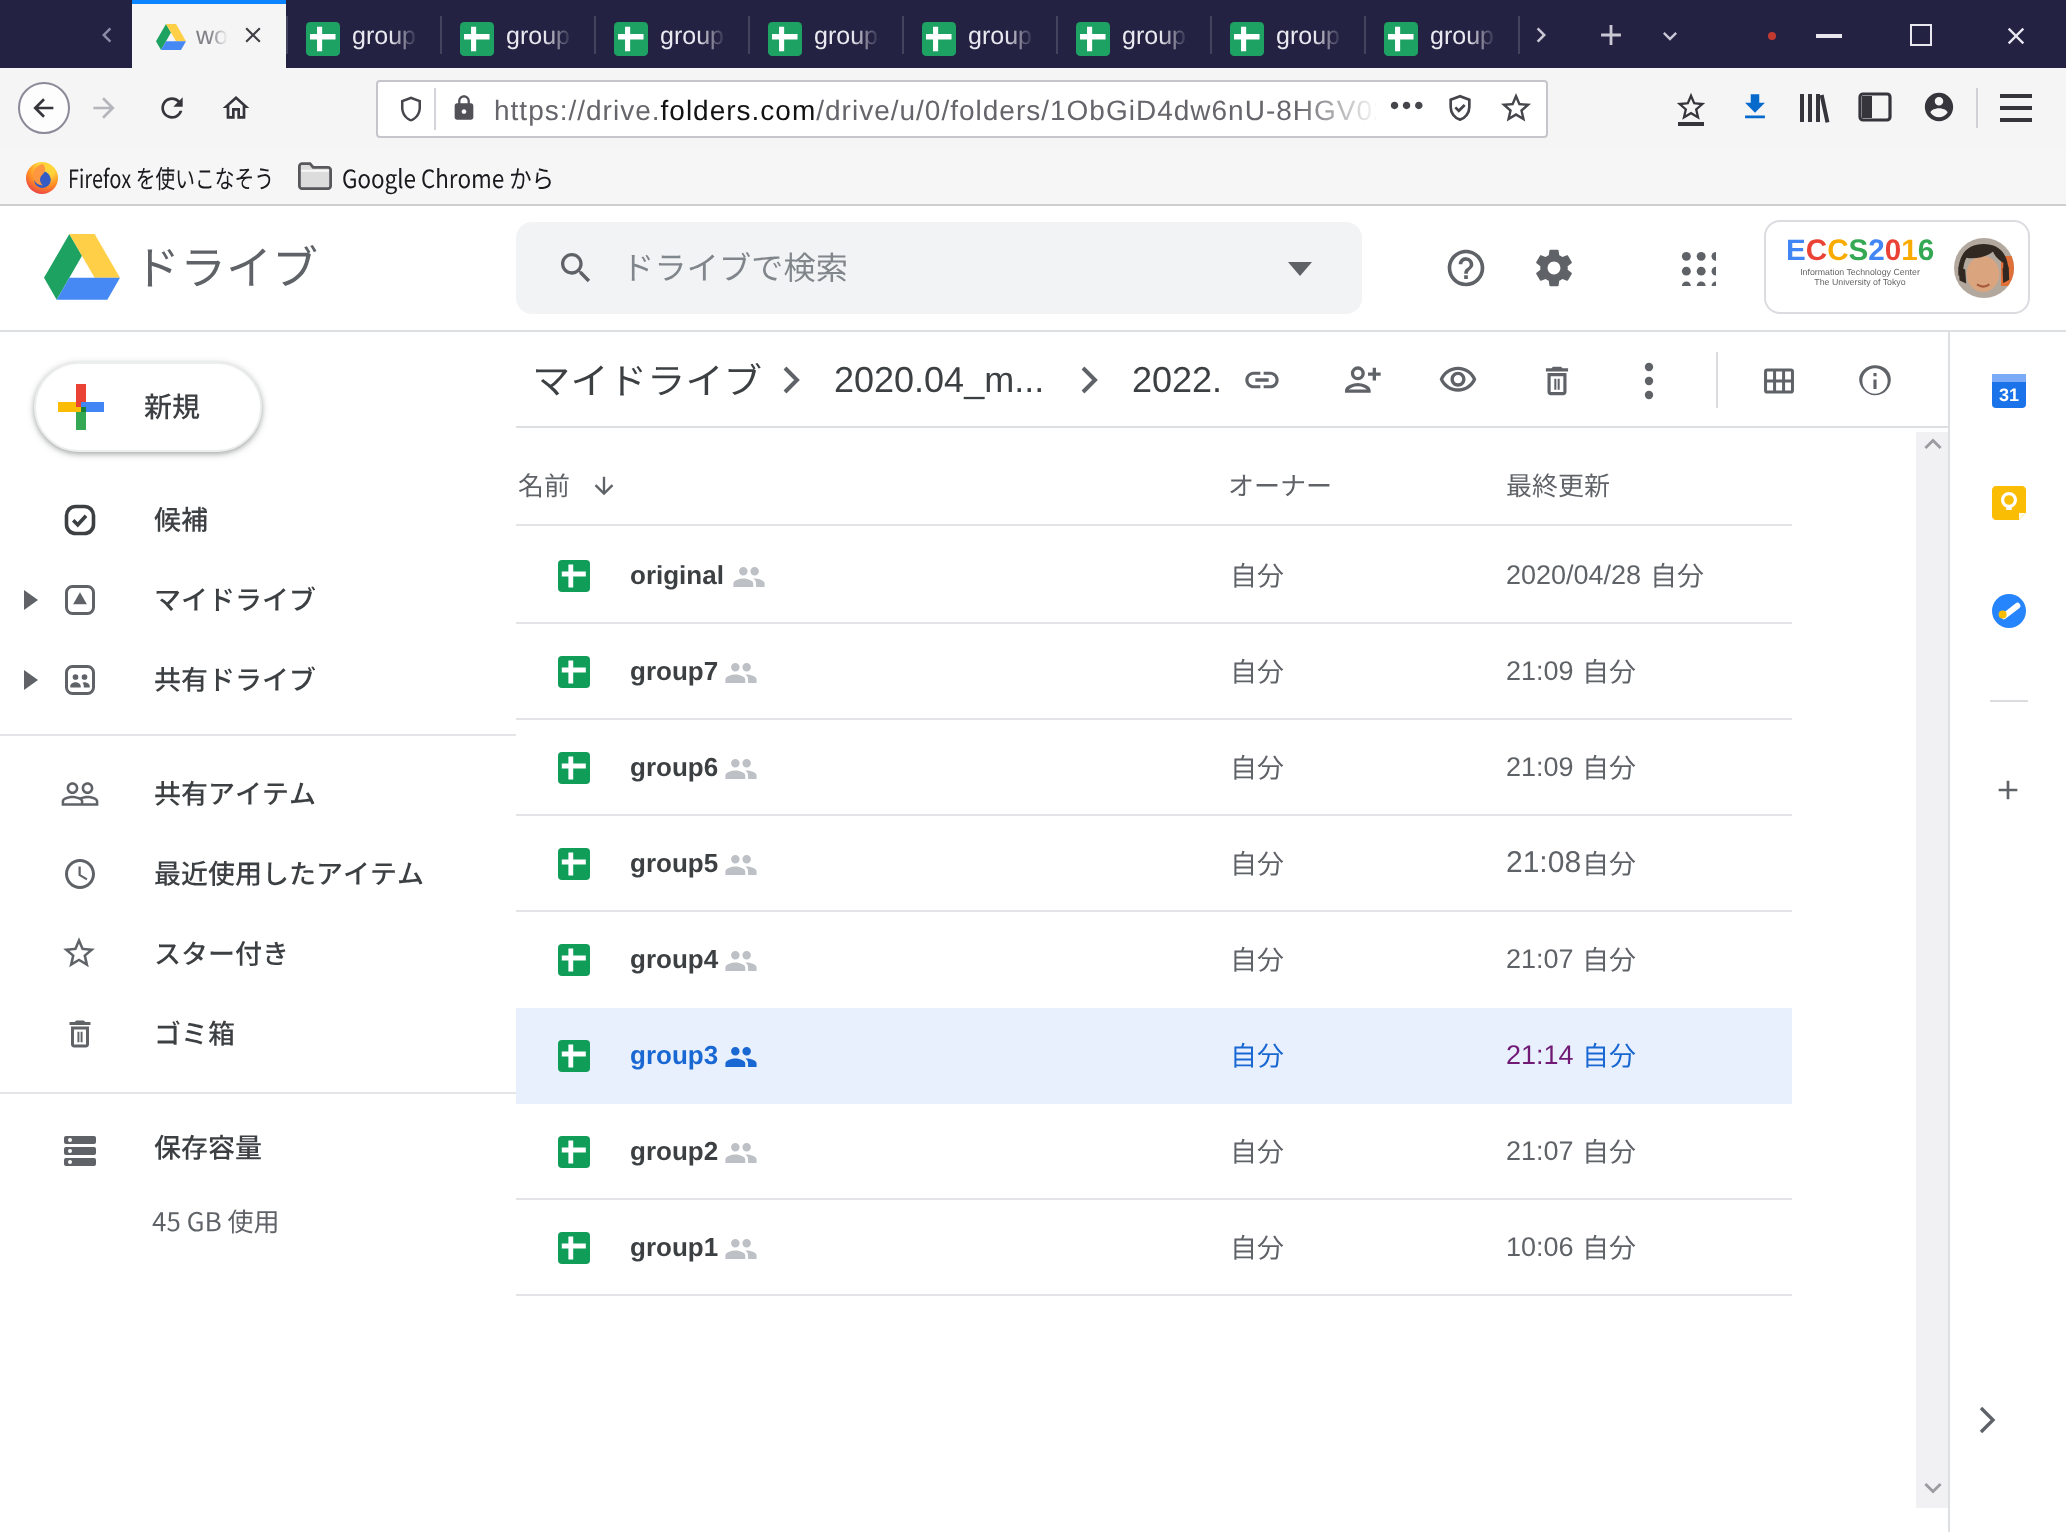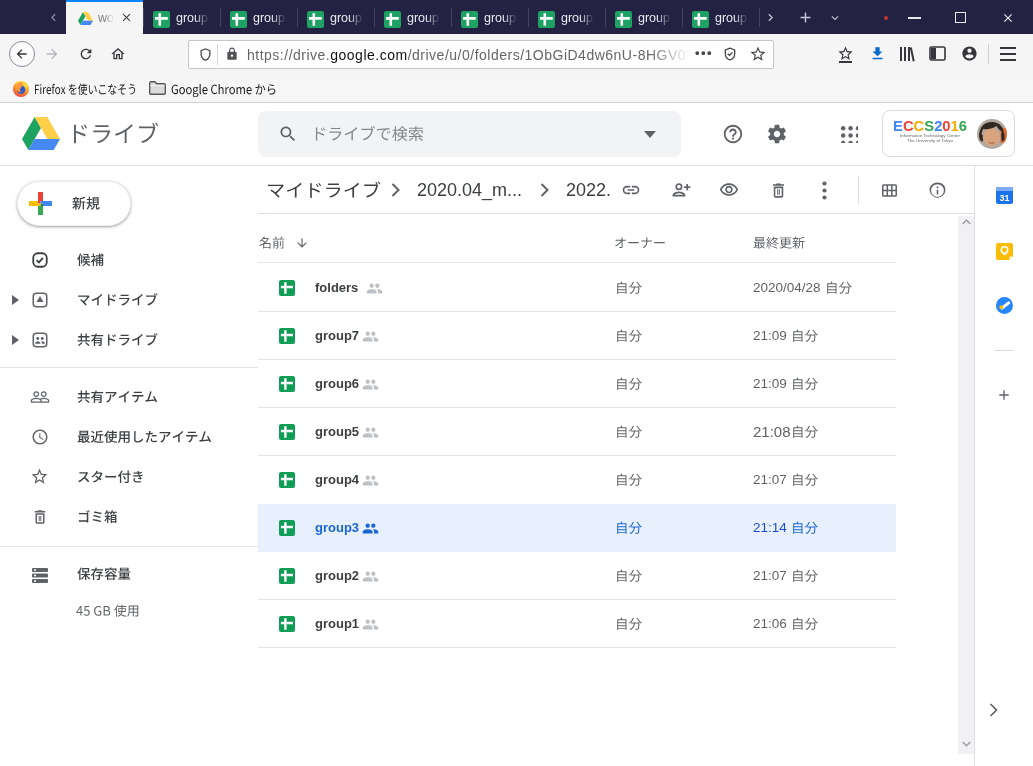--- a/index.html
+++ b/index.html
@@ -103,21 +103,21 @@
     <path fill="#35353b" d="M12 5.69l5 4.5V18h-2v-6H9v6H7v-7.81l5-4.5M12 3L2 12h3v8h6v-6h2v6h6v-8h3L12 3z"></path>
   </svg>
 <div class="ab" style="left:188px;top:40px;width:586px;height:29px;background:#fff;border:1px solid #c5c5cc;border-radius:2px"></div>
 <svg style="position:absolute;left:198px;top:47px" width="15" height="15" viewBox="0 0 24 24">
     <path fill="#45454c" d="M12 2L4 5v6.09c0 5.05 3.41 9.76 8 10.91 4.59-1.15 8-5.86 8-10.91V5l-8-3zm0 2.18l6 2.25v4.66c0 4.07-2.66 7.88-6 9.03-3.34-1.15-6-4.96-6-9.03V6.43l6-2.25z"></path>
   </svg>
 <div class="ab" style="left:217px;top:44px;width:1px;height:21px;background:#d4d4da"></div>
 <svg style="position:absolute;left:225px;top:47px" width="14" height="14" viewBox="0 0 24 24">
     <path fill="#515157" d="M18 8h-1V6c0-2.76-2.24-5-5-5S7 3.24 7 6v2H6c-1.1 0-2 .9-2 2v10c0 1.1.9 2 2 2h12c1.1 0 2-.9 2-2V10c0-1.1-.9-2-2-2zm-6 9c-1.1 0-2-.9-2-2s.9-2 2-2 2 .9 2 2-.9 2-2 2zm3.1-9H8.9V6c0-1.71 1.39-3.1 3.1-3.1 1.71 0 3.1 1.39 3.1 3.1v2z"></path>
   </svg>
-<div class="ab" style="left:247px;top:46px;width:441px;height:18px;overflow:hidden;white-space:nowrap;font-size:14px;letter-spacing:.5px;line-height:18px;color:#65656b">https://drive.<span style="color:#121214">google.com</span>/drive/u/0/folders/1ObGiD4dw6nU-8HGV02mq3QWERtyuiXs9</div>
+<div class="ab" style="left:247px;top:46px;width:441px;height:18px;overflow:hidden;white-space:nowrap;font-size:14px;letter-spacing:.5px;line-height:18px;color:#65656b">https://drive.<span style="color:#121214">folders.com</span>/drive/u/0/folders/1ObGiD4dw6nU-8HGV02mq3QWERtyuiXs9</div>
 <div class="ab" style="left:648px;top:46px;width:42px;height:18px;background:linear-gradient(to right,rgba(255,255,255,0),#fff)"></div>
 <div class="ab" style="left:695px;top:45px;width:24px;font-size:13px;letter-spacing:1.5px;color:#45454c;font-weight:bold">•••</div>
 <svg class="ab" style="left:722px;top:46px" width="16" height="16" viewBox="0 0 24 24">
     <path fill="none" stroke="#45454c" stroke-width="2" d="M12 3.2L5 5.8v5.4c0 4.4 3 8.5 7 9.5 4-1 7-5.1 7-9.5V5.8z"></path>
     <path fill="none" stroke="#45454c" stroke-width="2" d="M8.5 11.5l2.6 2.6 4.4-4.4"></path>
   </svg>
 <svg style="position:absolute;left:749px;top:45px" width="18" height="18" viewBox="0 0 24 24">
     <path fill="#45454c" d="M22 9.24l-7.19-.62L12 2 9.19 8.63 2 9.24l5.46 4.73L5.82 21 12 17.27 18.18 21l-1.63-7.03L22 9.24zM12 15.4l-3.76 2.27 1-4.28-3.32-2.88 4.38-.38L12 6.1l1.71 4.04 4.38.38-3.32 2.88 1 4.28L12 15.4z"></path>
   </svg>
 <svg style="position:absolute;left:837px;top:45px" width="17" height="17" viewBox="0 0 24 24">
@@ -372,21 +372,21 @@
   </svg>
 <svg style="position:absolute;left:753px;top:233.0px" width="54.0" height="20" viewBox="0 0 54.0 20">
     <path transform="translate(0,14.6) scale(1.0,1)" fill="#5f6368" d="M3.3 -8.2V-7.3H9.8V-8.2ZM3.3 -9.8V-8.9H9.8V-9.8ZM2.3 -10.5H10.7V-6.6H2.3ZM0.8 -5.9H12.2V-5.1H0.8ZM6.5 -4.3H11.2V-3.5H6.5ZM2.5 -4.2H5.7V-3.5H2.5ZM2.5 -2.6H5.7V-1.8H2.5ZM7.9 -3.6Q8.5 -2.2 9.7 -1.2Q10.9 -0.1 12.5 0.3Q12.4 0.4 12.3 0.5Q12.2 0.6 12.1 0.8Q12 0.9 11.9 1Q10.2 0.5 9 -0.6Q7.8 -1.7 7.1 -3.3ZM10.9 -4.3H11L11.2 -4.3L11.8 -4.1Q11.4 -2.8 10.6 -1.8Q9.8 -0.8 8.8 -0.1Q7.7 0.6 6.6 1Q6.5 0.8 6.4 0.6Q6.2 0.3 6.1 0.2Q6.8 -0 7.6 -0.4Q8.3 -0.8 9 -1.4Q9.6 -1.9 10.1 -2.6Q10.6 -3.3 10.9 -4.1ZM0.6 -0.6Q1.3 -0.6 2.1 -0.7Q2.9 -0.8 3.8 -0.9Q4.7 -1 5.6 -1.1L5.6 -0.3Q4.3 -0.1 3 0Q1.7 0.2 0.7 0.3ZM5.1 -5.7H6.1V1H5.1ZM1.9 -5.6H2.8V-0.3H1.9Z M20.3 -3.4 20.9 -4Q21.4 -3.9 21.9 -3.6Q22.4 -3.4 22.8 -3.1Q23.3 -2.8 23.6 -2.6L23 -1.9Q22.7 -2.2 22.2 -2.4Q21.8 -2.7 21.3 -3Q20.8 -3.2 20.3 -3.4ZM18.9 -1 19.5 -1.7Q20.1 -1.5 20.8 -1.2Q21.5 -1 22.2 -0.7Q22.9 -0.5 23.5 -0.2Q24.1 0.1 24.5 0.3L24 1.1Q23.4 0.8 22.5 0.4Q21.7 -0 20.7 -0.4Q19.8 -0.7 18.9 -1ZM20.6 -10.9 21.5 -10.8Q21.1 -9.7 20.3 -8.6Q19.6 -7.5 18.4 -6.5Q18.4 -6.6 18.2 -6.7Q18.1 -6.9 18 -7Q17.9 -7.1 17.8 -7.1Q18.5 -7.7 19 -8.3Q19.5 -9 19.9 -9.7Q20.3 -10.3 20.6 -10.9ZM20.4 -9.6H23.9V-8.7H20ZM23.7 -9.6H23.9L24 -9.6L24.6 -9.3Q24.1 -7.9 23.1 -6.8Q22.2 -5.6 21.1 -4.8Q19.9 -4 18.7 -3.5Q18.7 -3.6 18.6 -3.7Q18.5 -3.9 18.3 -4Q18.2 -4.1 18.1 -4.2Q19.3 -4.7 20.4 -5.4Q21.5 -6.2 22.3 -7.2Q23.2 -8.2 23.7 -9.4ZM20.2 -8.8Q20.8 -7.8 21.6 -6.9Q22.5 -5.9 23.5 -5.2Q24.5 -4.5 25.7 -4.1Q25.5 -4 25.4 -3.9Q25.3 -3.7 25.2 -3.6Q25.1 -3.4 25 -3.3Q23.9 -3.8 22.8 -4.6Q21.8 -5.4 20.9 -6.4Q20.1 -7.4 19.5 -8.5ZM15.5 -10.9 16.4 -10.6Q16.2 -10.1 15.9 -9.6Q15.6 -9.1 15.3 -8.6Q15 -8.1 14.8 -7.8L14.1 -8.1Q14.4 -8.4 14.6 -8.9Q14.9 -9.4 15.1 -10Q15.4 -10.5 15.5 -10.9ZM17 -9.4 17.8 -9.1Q17.4 -8.3 16.8 -7.5Q16.3 -6.7 15.8 -5.9Q15.2 -5.1 14.7 -4.5L14.1 -4.9Q14.5 -5.3 14.9 -5.9Q15.3 -6.5 15.7 -7.1Q16 -7.7 16.4 -8.3Q16.7 -8.9 17 -9.4ZM13.5 -8.2 14 -8.8Q14.3 -8.5 14.7 -8.2Q15.1 -7.8 15.4 -7.4Q15.7 -7.1 15.9 -6.8L15.4 -6Q15.2 -6.3 14.9 -6.7Q14.6 -7.1 14.2 -7.5Q13.8 -7.9 13.5 -8.2ZM16.5 -6.4 17.2 -6.7Q17.5 -6.3 17.7 -5.8Q18 -5.3 18.2 -4.9Q18.3 -4.4 18.4 -4.1L17.7 -3.8Q17.6 -4.1 17.4 -4.6Q17.3 -5 17 -5.5Q16.8 -6 16.5 -6.4ZM13.4 -5.1Q14.3 -5.1 15.5 -5.2Q16.6 -5.2 17.9 -5.3L17.8 -4.5Q16.7 -4.4 15.5 -4.3Q14.4 -4.3 13.5 -4.2ZM16.9 -3.4 17.6 -3.6Q17.9 -3 18.1 -2.4Q18.3 -1.7 18.4 -1.2L17.7 -0.9Q17.6 -1.4 17.4 -2.1Q17.1 -2.8 16.9 -3.4ZM14.2 -3.5 15 -3.3Q14.9 -2.4 14.6 -1.5Q14.4 -0.6 14.1 -0Q14 -0.1 13.9 -0.1Q13.7 -0.2 13.6 -0.3Q13.4 -0.4 13.3 -0.4Q13.7 -1 13.9 -1.8Q14.1 -2.6 14.2 -3.5ZM15.6 -4.7H16.4V1.1H15.6Z M26.8 -10.2H38.2V-9.3H26.8ZM32.1 -9.9H33.1V-4.8Q33.1 -4.1 33 -3.3Q32.8 -2.6 32.5 -2Q32.2 -1.3 31.5 -0.8Q30.9 -0.2 29.8 0.3Q28.8 0.7 27.2 1Q27.1 0.9 27 0.8Q26.9 0.6 26.8 0.5Q26.7 0.3 26.6 0.2Q28.1 -0.1 29.1 -0.5Q30.1 -0.9 30.7 -1.4Q31.3 -1.8 31.6 -2.4Q31.9 -3 32 -3.6Q32.1 -4.2 32.1 -4.8ZM29 -5.3V-4H36.4V-5.3ZM29 -7.4V-6.1H36.4V-7.4ZM28 -8.2H37.3V-3.2H28ZM29.3 -3.1Q29.9 -2.1 30.8 -1.5Q31.6 -0.9 32.8 -0.6Q33.9 -0.3 35.4 -0.1Q36.8 -0 38.6 0Q38.5 0.2 38.3 0.5Q38.2 0.8 38.2 1Q36.4 0.9 34.9 0.7Q33.4 0.5 32.2 0.2Q31 -0.2 30 -1Q29.1 -1.7 28.5 -2.8Z M46.6 -6.5H51.5V-5.6H46.6ZM39.8 -9.6H45.5V-8.7H39.8ZM39.7 -4.4H45.6V-3.6H39.7ZM39.6 -6.6H45.7V-5.8H39.6ZM49.1 -6.2H50V1H49.1ZM42.2 -10.9H43.2V-9.1H42.2ZM42.2 -5.9H43.2V1H42.2ZM46.2 -9.9 47.4 -9.5Q47.3 -9.3 47.1 -9.3V-5.3Q47.1 -4.6 47 -3.7Q47 -2.9 46.7 -2.1Q46.5 -1.2 46.1 -0.4Q45.7 0.4 45 1.1Q45 1 44.8 0.9Q44.7 0.7 44.6 0.6Q44.4 0.5 44.3 0.4Q45 -0.2 45.3 -0.9Q45.7 -1.6 45.9 -2.4Q46.1 -3.1 46.1 -3.9Q46.2 -4.6 46.2 -5.3ZM50.5 -10.8 51.3 -10.1Q50.7 -9.8 49.9 -9.5Q49.1 -9.3 48.3 -9.1Q47.5 -8.9 46.7 -8.8Q46.7 -8.9 46.6 -9.2Q46.5 -9.4 46.4 -9.5Q47.1 -9.7 47.9 -9.9Q48.7 -10.1 49.4 -10.3Q50.1 -10.5 50.5 -10.8ZM43.1 -3.3Q43.2 -3.2 43.5 -3Q43.8 -2.7 44.2 -2.4Q44.5 -2.2 44.8 -1.9Q45.1 -1.7 45.2 -1.6L44.6 -0.8Q44.5 -1 44.2 -1.3Q43.9 -1.6 43.6 -1.9Q43.3 -2.2 43 -2.4Q42.7 -2.7 42.5 -2.9ZM40.6 -8.5 41.4 -8.7Q41.6 -8.2 41.7 -7.7Q41.9 -7.2 41.9 -6.8L41.1 -6.6Q41.1 -7 40.9 -7.5Q40.8 -8.1 40.6 -8.5ZM43.9 -8.7 44.8 -8.5Q44.6 -8 44.4 -7.5Q44.2 -7 44 -6.6L43.3 -6.8Q43.4 -7.1 43.5 -7.4Q43.6 -7.7 43.7 -8.1Q43.8 -8.4 43.9 -8.7ZM42.2 -4 42.9 -3.7Q42.6 -3 42.1 -2.3Q41.6 -1.5 41.1 -0.9Q40.5 -0.3 40 0.1Q39.9 -0.1 39.7 -0.3Q39.5 -0.5 39.4 -0.6Q39.9 -1 40.4 -1.5Q41 -2 41.4 -2.7Q41.9 -3.3 42.2 -4Z"></path>
   </svg>
 <div class="ab" style="left:258px;top:262px;width:638px;height:1px;background:#e2e4e7"></div>
 <div class="ab" style="left:258px;top:311px;width:638px;height:1px;background:#e2e4e7"></div>
 <svg style="position:absolute;left:279px;top:280px" width="16" height="16" viewBox="0 0 16 16">
     <rect width="16" height="16" rx="2" fill="#0f9d58"></rect>
     <path fill="#fff" d="M5.2 2.2h2.4v3.5h6.3v2.5H7.6v5.6H5.2V8.2H1.9V5.7h3.3z"></path>
   </svg>
-<div class="ab" style="left:315px;top:280px;font-size:13px;font-weight:bold;color:#3c4043;line-height:16px">folders</div>
+<div class="ab" style="left:315px;top:280px;font-size:13px;font-weight:bold;color:#3c4043;line-height:16px">original</div>
 <svg style="position:absolute;left:366px;top:280px" width="17" height="17" viewBox="0 0 24 24">
     <path fill="#bdc1c6" d="M16 11c1.66 0 2.99-1.34 2.99-3S17.66 5 16 5c-1.66 0-3 1.34-3 3s1.34 3 3 3zm-8 0c1.66 0 2.99-1.34 2.99-3S9.66 5 8 5C6.34 5 5 6.34 5 8s1.34 3 3 3zm0 2c-2.33 0-7 1.17-7 3.5V19h14v-2.5c0-2.33-4.67-3.5-7-3.5zm8 0c-.29 0-.62.02-.97.05 1.16.84 1.97 1.97 1.97 3.45V19h6v-2.5c0-2.33-4.67-3.5-7-3.5z"></path>
   </svg>
 <svg style="position:absolute;left:615px;top:278.0px" width="29.0" height="20" viewBox="0 0 29.0 20">
     <path transform="translate(0,14.8) scale(1.0,1)" fill="#5f6368" d="M2.9 -6.5H10.7V-5.6H2.9ZM2.9 -3.6H10.7V-2.6H2.9ZM2.9 -0.6H10.7V0.3H2.9ZM2.2 -9.5H11.5V1H10.5V-8.5H3.2V1.1H2.2ZM6.1 -11.4 7.3 -11.2Q7.1 -10.6 6.9 -10Q6.6 -9.4 6.4 -8.9L5.5 -9.1Q5.6 -9.4 5.7 -9.8Q5.9 -10.2 6 -10.6Q6.1 -11 6.1 -11.4Z M16 -6.2H23.8V-5.3H16ZM23.4 -6.2H24.5Q24.5 -6.2 24.5 -6.1Q24.5 -6 24.5 -5.9Q24.5 -5.8 24.4 -5.7Q24.4 -4.2 24.3 -3.1Q24.2 -2 24.1 -1.2Q24 -0.5 23.9 -0.1Q23.8 0.3 23.6 0.5Q23.4 0.8 23.1 0.9Q22.9 1 22.5 1Q22.2 1 21.6 1Q21 1 20.4 1Q20.4 0.7 20.3 0.5Q20.2 0.2 20.1 -0Q20.7 0 21.3 0Q21.9 0 22.1 0Q22.3 0 22.4 0Q22.6 -0 22.7 -0.1Q22.9 -0.3 23 -0.9Q23.1 -1.6 23.2 -2.8Q23.3 -4 23.4 -6ZM17.9 -11.1 18.9 -10.8Q18.5 -9.6 17.8 -8.6Q17.1 -7.5 16.3 -6.7Q15.5 -5.8 14.7 -5.2Q14.6 -5.3 14.4 -5.4Q14.3 -5.6 14.1 -5.7Q13.9 -5.9 13.8 -6Q14.7 -6.5 15.4 -7.3Q16.2 -8.1 16.8 -9.1Q17.5 -10 17.9 -11.1ZM22.6 -11.1Q22.9 -10.4 23.4 -9.7Q23.9 -9 24.4 -8.3Q25 -7.7 25.5 -7.1Q26.1 -6.6 26.7 -6.2Q26.6 -6.1 26.4 -5.9Q26.2 -5.8 26.1 -5.6Q25.9 -5.4 25.8 -5.3Q25.3 -5.8 24.7 -6.4Q24.1 -7 23.5 -7.7Q23 -8.4 22.5 -9.2Q22 -10 21.6 -10.7ZM18.9 -6H20Q19.9 -4.8 19.6 -3.8Q19.4 -2.7 18.9 -1.8Q18.4 -0.9 17.5 -0.1Q16.6 0.6 15.2 1.1Q15.1 1 15 0.8Q14.9 0.7 14.8 0.5Q14.6 0.4 14.5 0.3Q15.9 -0.2 16.7 -0.8Q17.5 -1.5 17.9 -2.3Q18.4 -3.2 18.6 -4.1Q18.8 -5 18.9 -6Z"></path>
   </svg>
 <div class="ab" style="left:753px;top:280px;font-size:13.5px;color:#5f6368;line-height:16px">2020/04/28</div>
 <svg style="position:absolute;left:825px;top:278.0px" width="29.0" height="20" viewBox="0 0 29.0 20">
     <path transform="translate(0,14.8) scale(1.0,1)" fill="#5f6368" d="M2.9 -6.5H10.7V-5.6H2.9ZM2.9 -3.6H10.7V-2.6H2.9ZM2.9 -0.6H10.7V0.3H2.9ZM2.2 -9.5H11.5V1H10.5V-8.5H3.2V1.1H2.2ZM6.1 -11.4 7.3 -11.2Q7.1 -10.6 6.9 -10Q6.6 -9.4 6.4 -8.9L5.5 -9.1Q5.6 -9.4 5.7 -9.8Q5.9 -10.2 6 -10.6Q6.1 -11 6.1 -11.4Z M16 -6.2H23.8V-5.3H16ZM23.4 -6.2H24.5Q24.5 -6.2 24.5 -6.1Q24.5 -6 24.5 -5.9Q24.5 -5.8 24.4 -5.7Q24.4 -4.2 24.3 -3.1Q24.2 -2 24.1 -1.2Q24 -0.5 23.9 -0.1Q23.8 0.3 23.6 0.5Q23.4 0.8 23.1 0.9Q22.9 1 22.5 1Q22.2 1 21.6 1Q21 1 20.4 1Q20.4 0.7 20.3 0.5Q20.2 0.2 20.1 -0Q20.7 0 21.3 0Q21.9 0 22.1 0Q22.3 0 22.4 0Q22.6 -0 22.7 -0.1Q22.9 -0.3 23 -0.9Q23.1 -1.6 23.2 -2.8Q23.3 -4 23.4 -6ZM17.9 -11.1 18.9 -10.8Q18.5 -9.6 17.8 -8.6Q17.1 -7.5 16.3 -6.7Q15.5 -5.8 14.7 -5.2Q14.6 -5.3 14.4 -5.4Q14.3 -5.6 14.1 -5.7Q13.9 -5.9 13.8 -6Q14.7 -6.5 15.4 -7.3Q16.2 -8.1 16.8 -9.1Q17.5 -10 17.9 -11.1ZM22.6 -11.1Q22.9 -10.4 23.4 -9.7Q23.9 -9 24.4 -8.3Q25 -7.7 25.5 -7.1Q26.1 -6.6 26.7 -6.2Q26.6 -6.1 26.4 -5.9Q26.2 -5.8 26.1 -5.6Q25.9 -5.4 25.8 -5.3Q25.3 -5.8 24.7 -6.4Q24.1 -7 23.5 -7.7Q23 -8.4 22.5 -9.2Q22 -10 21.6 -10.7ZM18.9 -6H20Q19.9 -4.8 19.6 -3.8Q19.4 -2.7 18.9 -1.8Q18.4 -0.9 17.5 -0.1Q16.6 0.6 15.2 1.1Q15.1 1 15 0.8Q14.9 0.7 14.8 0.5Q14.6 0.4 14.5 0.3Q15.9 -0.2 16.7 -0.8Q17.5 -1.5 17.9 -2.3Q18.4 -3.2 18.6 -4.1Q18.8 -5 18.9 -6Z"></path>
   </svg>
@@ -458,21 +458,21 @@
     <rect width="16" height="16" rx="2" fill="#0f9d58"></rect>
     <path fill="#fff" d="M5.2 2.2h2.4v3.5h6.3v2.5H7.6v5.6H5.2V8.2H1.9V5.7h3.3z"></path>
   </svg>
 <div class="ab" style="left:315px;top:520px;font-size:13px;font-weight:bold;color:#1967d2;line-height:16px">group3</div>
 <svg style="position:absolute;left:362px;top:520px" width="17" height="17" viewBox="0 0 24 24">
     <path fill="#1967d2" d="M16 11c1.66 0 2.99-1.34 2.99-3S17.66 5 16 5c-1.66 0-3 1.34-3 3s1.34 3 3 3zm-8 0c1.66 0 2.99-1.34 2.99-3S9.66 5 8 5C6.34 5 5 6.34 5 8s1.34 3 3 3zm0 2c-2.33 0-7 1.17-7 3.5V19h14v-2.5c0-2.33-4.67-3.5-7-3.5zm8 0c-.29 0-.62.02-.97.05 1.16.84 1.97 1.97 1.97 3.45V19h6v-2.5c0-2.33-4.67-3.5-7-3.5z"></path>
   </svg>
 <svg style="position:absolute;left:615px;top:518.0px" width="29.0" height="20" viewBox="0 0 29.0 20">
     <path transform="translate(0,14.8) scale(1.0,1)" fill="#1967d2" d="M2.9 -6.5H10.7V-5.6H2.9ZM2.9 -3.6H10.7V-2.6H2.9ZM2.9 -0.6H10.7V0.3H2.9ZM2.2 -9.5H11.5V1H10.5V-8.5H3.2V1.1H2.2ZM6.1 -11.4 7.3 -11.2Q7.1 -10.6 6.9 -10Q6.6 -9.4 6.4 -8.9L5.5 -9.1Q5.6 -9.4 5.7 -9.8Q5.9 -10.2 6 -10.6Q6.1 -11 6.1 -11.4Z M16 -6.2H23.8V-5.3H16ZM23.4 -6.2H24.5Q24.5 -6.2 24.5 -6.1Q24.5 -6 24.5 -5.9Q24.5 -5.8 24.4 -5.7Q24.4 -4.2 24.3 -3.1Q24.2 -2 24.1 -1.2Q24 -0.5 23.9 -0.1Q23.8 0.3 23.6 0.5Q23.4 0.8 23.1 0.9Q22.9 1 22.5 1Q22.2 1 21.6 1Q21 1 20.4 1Q20.4 0.7 20.3 0.5Q20.2 0.2 20.1 -0Q20.7 0 21.3 0Q21.9 0 22.1 0Q22.3 0 22.4 0Q22.6 -0 22.7 -0.1Q22.9 -0.3 23 -0.9Q23.1 -1.6 23.2 -2.8Q23.3 -4 23.4 -6ZM17.9 -11.1 18.9 -10.8Q18.5 -9.6 17.8 -8.6Q17.1 -7.5 16.3 -6.7Q15.5 -5.8 14.7 -5.2Q14.6 -5.3 14.4 -5.4Q14.3 -5.6 14.1 -5.7Q13.9 -5.9 13.8 -6Q14.7 -6.5 15.4 -7.3Q16.2 -8.1 16.8 -9.1Q17.5 -10 17.9 -11.1ZM22.6 -11.1Q22.9 -10.4 23.4 -9.7Q23.9 -9 24.4 -8.3Q25 -7.7 25.5 -7.1Q26.1 -6.6 26.7 -6.2Q26.6 -6.1 26.4 -5.9Q26.2 -5.8 26.1 -5.6Q25.9 -5.4 25.8 -5.3Q25.3 -5.8 24.7 -6.4Q24.1 -7 23.5 -7.7Q23 -8.4 22.5 -9.2Q22 -10 21.6 -10.7ZM18.9 -6H20Q19.9 -4.8 19.6 -3.8Q19.4 -2.7 18.9 -1.8Q18.4 -0.9 17.5 -0.1Q16.6 0.6 15.2 1.1Q15.1 1 15 0.8Q14.9 0.7 14.8 0.5Q14.6 0.4 14.5 0.3Q15.9 -0.2 16.7 -0.8Q17.5 -1.5 17.9 -2.3Q18.4 -3.2 18.6 -4.1Q18.8 -5 18.9 -6Z"></path>
   </svg>
-<div class="ab" style="left:753px;top:520px;font-size:13.5px;color:#1d4ed8;line-height:16px">21:14</div>
+<div class="ab" style="left:753px;top:520px;font-size:13.5px;color:#701a75;line-height:16px">21:14</div>
 <svg style="position:absolute;left:791px;top:518.0px" width="29.0" height="20" viewBox="0 0 29.0 20">
     <path transform="translate(0,14.8) scale(1.0,1)" fill="#1967d2" d="M2.9 -6.5H10.7V-5.6H2.9ZM2.9 -3.6H10.7V-2.6H2.9ZM2.9 -0.6H10.7V0.3H2.9ZM2.2 -9.5H11.5V1H10.5V-8.5H3.2V1.1H2.2ZM6.1 -11.4 7.3 -11.2Q7.1 -10.6 6.9 -10Q6.6 -9.4 6.4 -8.9L5.5 -9.1Q5.6 -9.4 5.7 -9.8Q5.9 -10.2 6 -10.6Q6.1 -11 6.1 -11.4Z M16 -6.2H23.8V-5.3H16ZM23.4 -6.2H24.5Q24.5 -6.2 24.5 -6.1Q24.5 -6 24.5 -5.9Q24.5 -5.8 24.4 -5.7Q24.4 -4.2 24.3 -3.1Q24.2 -2 24.1 -1.2Q24 -0.5 23.9 -0.1Q23.8 0.3 23.6 0.5Q23.4 0.8 23.1 0.9Q22.9 1 22.5 1Q22.2 1 21.6 1Q21 1 20.4 1Q20.4 0.7 20.3 0.5Q20.2 0.2 20.1 -0Q20.7 0 21.3 0Q21.9 0 22.1 0Q22.3 0 22.4 0Q22.6 -0 22.7 -0.1Q22.9 -0.3 23 -0.9Q23.1 -1.6 23.2 -2.8Q23.3 -4 23.4 -6ZM17.9 -11.1 18.9 -10.8Q18.5 -9.6 17.8 -8.6Q17.1 -7.5 16.3 -6.7Q15.5 -5.8 14.7 -5.2Q14.6 -5.3 14.4 -5.4Q14.3 -5.6 14.1 -5.7Q13.9 -5.9 13.8 -6Q14.7 -6.5 15.4 -7.3Q16.2 -8.1 16.8 -9.1Q17.5 -10 17.9 -11.1ZM22.6 -11.1Q22.9 -10.4 23.4 -9.7Q23.9 -9 24.4 -8.3Q25 -7.7 25.5 -7.1Q26.1 -6.6 26.7 -6.2Q26.6 -6.1 26.4 -5.9Q26.2 -5.8 26.1 -5.6Q25.9 -5.4 25.8 -5.3Q25.3 -5.8 24.7 -6.4Q24.1 -7 23.5 -7.7Q23 -8.4 22.5 -9.2Q22 -10 21.6 -10.7ZM18.9 -6H20Q19.9 -4.8 19.6 -3.8Q19.4 -2.7 18.9 -1.8Q18.4 -0.9 17.5 -0.1Q16.6 0.6 15.2 1.1Q15.1 1 15 0.8Q14.9 0.7 14.8 0.5Q14.6 0.4 14.5 0.3Q15.9 -0.2 16.7 -0.8Q17.5 -1.5 17.9 -2.3Q18.4 -3.2 18.6 -4.1Q18.8 -5 18.9 -6Z"></path>
   </svg>
 <div class="ab" style="left:258px;top:599px;width:638px;height:1px;background:#e2e4e7"></div>
 <svg style="position:absolute;left:279px;top:568px" width="16" height="16" viewBox="0 0 16 16">
     <rect width="16" height="16" rx="2" fill="#0f9d58"></rect>
     <path fill="#fff" d="M5.2 2.2h2.4v3.5h6.3v2.5H7.6v5.6H5.2V8.2H1.9V5.7h3.3z"></path>
   </svg>
 <div class="ab" style="left:315px;top:568px;font-size:13px;font-weight:bold;color:#3c4043;line-height:16px">group2</div>
 <svg style="position:absolute;left:362px;top:568px" width="17" height="17" viewBox="0 0 24 24">
@@ -490,21 +490,21 @@
     <rect width="16" height="16" rx="2" fill="#0f9d58"></rect>
     <path fill="#fff" d="M5.2 2.2h2.4v3.5h6.3v2.5H7.6v5.6H5.2V8.2H1.9V5.7h3.3z"></path>
   </svg>
 <div class="ab" style="left:315px;top:616px;font-size:13px;font-weight:bold;color:#3c4043;line-height:16px">group1</div>
 <svg style="position:absolute;left:362px;top:616px" width="17" height="17" viewBox="0 0 24 24">
     <path fill="#bdc1c6" d="M16 11c1.66 0 2.99-1.34 2.99-3S17.66 5 16 5c-1.66 0-3 1.34-3 3s1.34 3 3 3zm-8 0c1.66 0 2.99-1.34 2.99-3S9.66 5 8 5C6.34 5 5 6.34 5 8s1.34 3 3 3zm0 2c-2.33 0-7 1.17-7 3.5V19h14v-2.5c0-2.33-4.67-3.5-7-3.5zm8 0c-.29 0-.62.02-.97.05 1.16.84 1.97 1.97 1.97 3.45V19h6v-2.5c0-2.33-4.67-3.5-7-3.5z"></path>
   </svg>
 <svg style="position:absolute;left:615px;top:614.0px" width="29.0" height="20" viewBox="0 0 29.0 20">
     <path transform="translate(0,14.8) scale(1.0,1)" fill="#5f6368" d="M2.9 -6.5H10.7V-5.6H2.9ZM2.9 -3.6H10.7V-2.6H2.9ZM2.9 -0.6H10.7V0.3H2.9ZM2.2 -9.5H11.5V1H10.5V-8.5H3.2V1.1H2.2ZM6.1 -11.4 7.3 -11.2Q7.1 -10.6 6.9 -10Q6.6 -9.4 6.4 -8.9L5.5 -9.1Q5.6 -9.4 5.7 -9.8Q5.9 -10.2 6 -10.6Q6.1 -11 6.1 -11.4Z M16 -6.2H23.8V-5.3H16ZM23.4 -6.2H24.5Q24.5 -6.2 24.5 -6.1Q24.5 -6 24.5 -5.9Q24.5 -5.8 24.4 -5.7Q24.4 -4.2 24.3 -3.1Q24.2 -2 24.1 -1.2Q24 -0.5 23.9 -0.1Q23.8 0.3 23.6 0.5Q23.4 0.8 23.1 0.9Q22.9 1 22.5 1Q22.2 1 21.6 1Q21 1 20.4 1Q20.4 0.7 20.3 0.5Q20.2 0.2 20.1 -0Q20.7 0 21.3 0Q21.9 0 22.1 0Q22.3 0 22.4 0Q22.6 -0 22.7 -0.1Q22.9 -0.3 23 -0.9Q23.1 -1.6 23.2 -2.8Q23.3 -4 23.4 -6ZM17.9 -11.1 18.9 -10.8Q18.5 -9.6 17.8 -8.6Q17.1 -7.5 16.3 -6.7Q15.5 -5.8 14.7 -5.2Q14.6 -5.3 14.4 -5.4Q14.3 -5.6 14.1 -5.7Q13.9 -5.9 13.8 -6Q14.7 -6.5 15.4 -7.3Q16.2 -8.1 16.8 -9.1Q17.5 -10 17.9 -11.1ZM22.6 -11.1Q22.9 -10.4 23.4 -9.7Q23.9 -9 24.4 -8.3Q25 -7.7 25.5 -7.1Q26.1 -6.6 26.7 -6.2Q26.6 -6.1 26.4 -5.9Q26.2 -5.8 26.1 -5.6Q25.9 -5.4 25.8 -5.3Q25.3 -5.8 24.7 -6.4Q24.1 -7 23.5 -7.7Q23 -8.4 22.5 -9.2Q22 -10 21.6 -10.7ZM18.9 -6H20Q19.9 -4.8 19.6 -3.8Q19.4 -2.7 18.9 -1.8Q18.4 -0.9 17.5 -0.1Q16.6 0.6 15.2 1.1Q15.1 1 15 0.8Q14.9 0.7 14.8 0.5Q14.6 0.4 14.5 0.3Q15.9 -0.2 16.7 -0.8Q17.5 -1.5 17.9 -2.3Q18.4 -3.2 18.6 -4.1Q18.8 -5 18.9 -6Z"></path>
   </svg>
-<div class="ab" style="left:753px;top:616px;font-size:13.5px;color:#5f6368;line-height:16px">21:06</div>
+<div class="ab" style="left:753px;top:616px;font-size:13.5px;color:#5f6368;line-height:16px">10:06</div>
 <svg style="position:absolute;left:791px;top:614.0px" width="29.0" height="20" viewBox="0 0 29.0 20">
     <path transform="translate(0,14.8) scale(1.0,1)" fill="#5f6368" d="M2.9 -6.5H10.7V-5.6H2.9ZM2.9 -3.6H10.7V-2.6H2.9ZM2.9 -0.6H10.7V0.3H2.9ZM2.2 -9.5H11.5V1H10.5V-8.5H3.2V1.1H2.2ZM6.1 -11.4 7.3 -11.2Q7.1 -10.6 6.9 -10Q6.6 -9.4 6.4 -8.9L5.5 -9.1Q5.6 -9.4 5.7 -9.8Q5.9 -10.2 6 -10.6Q6.1 -11 6.1 -11.4Z M16 -6.2H23.8V-5.3H16ZM23.4 -6.2H24.5Q24.5 -6.2 24.5 -6.1Q24.5 -6 24.5 -5.9Q24.5 -5.8 24.4 -5.7Q24.4 -4.2 24.3 -3.1Q24.2 -2 24.1 -1.2Q24 -0.5 23.9 -0.1Q23.8 0.3 23.6 0.5Q23.4 0.8 23.1 0.9Q22.9 1 22.5 1Q22.2 1 21.6 1Q21 1 20.4 1Q20.4 0.7 20.3 0.5Q20.2 0.2 20.1 -0Q20.7 0 21.3 0Q21.9 0 22.1 0Q22.3 0 22.4 0Q22.6 -0 22.7 -0.1Q22.9 -0.3 23 -0.9Q23.1 -1.6 23.2 -2.8Q23.3 -4 23.4 -6ZM17.9 -11.1 18.9 -10.8Q18.5 -9.6 17.8 -8.6Q17.1 -7.5 16.3 -6.7Q15.5 -5.8 14.7 -5.2Q14.6 -5.3 14.4 -5.4Q14.3 -5.6 14.1 -5.7Q13.9 -5.9 13.8 -6Q14.7 -6.5 15.4 -7.3Q16.2 -8.1 16.8 -9.1Q17.5 -10 17.9 -11.1ZM22.6 -11.1Q22.9 -10.4 23.4 -9.7Q23.9 -9 24.4 -8.3Q25 -7.7 25.5 -7.1Q26.1 -6.6 26.7 -6.2Q26.6 -6.1 26.4 -5.9Q26.2 -5.8 26.1 -5.6Q25.9 -5.4 25.8 -5.3Q25.3 -5.8 24.7 -6.4Q24.1 -7 23.5 -7.7Q23 -8.4 22.5 -9.2Q22 -10 21.6 -10.7ZM18.9 -6H20Q19.9 -4.8 19.6 -3.8Q19.4 -2.7 18.9 -1.8Q18.4 -0.9 17.5 -0.1Q16.6 0.6 15.2 1.1Q15.1 1 15 0.8Q14.9 0.7 14.8 0.5Q14.6 0.4 14.5 0.3Q15.9 -0.2 16.7 -0.8Q17.5 -1.5 17.9 -2.3Q18.4 -3.2 18.6 -4.1Q18.8 -5 18.9 -6Z"></path>
   </svg>
 <div class="ab" style="left:958px;top:216px;width:16px;height:538px;background:#f1f1f3"></div>
 <svg class="ab" style="left:962px;top:219px" width="9" height="6" viewBox="0 0 9 6">
     <path fill="none" stroke="#9b9ba1" stroke-width="1.4" d="M.7 5L4.5 1.2 8.3 5"></path>
   </svg>
 <svg class="ab" style="left:962px;top:741px" width="9" height="6" viewBox="0 0 9 6">
     <path fill="none" stroke="#9b9ba1" stroke-width="1.4" d="M.7 1l3.8 3.8L8.3 1"></path>
   </svg>

